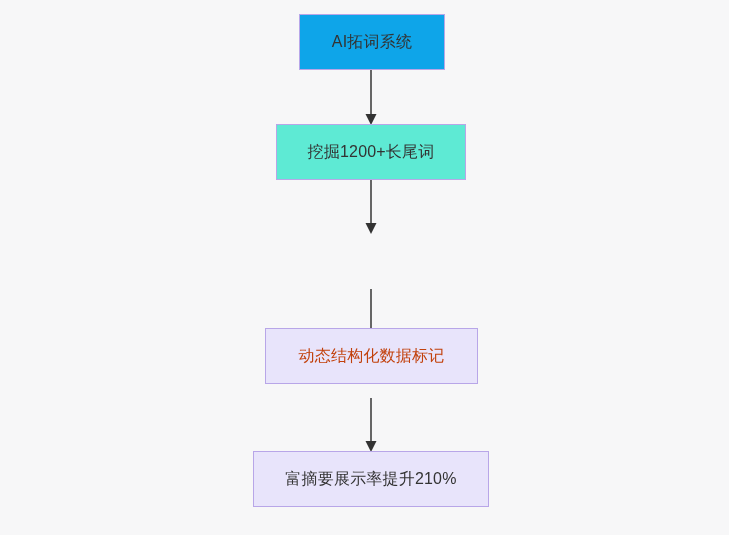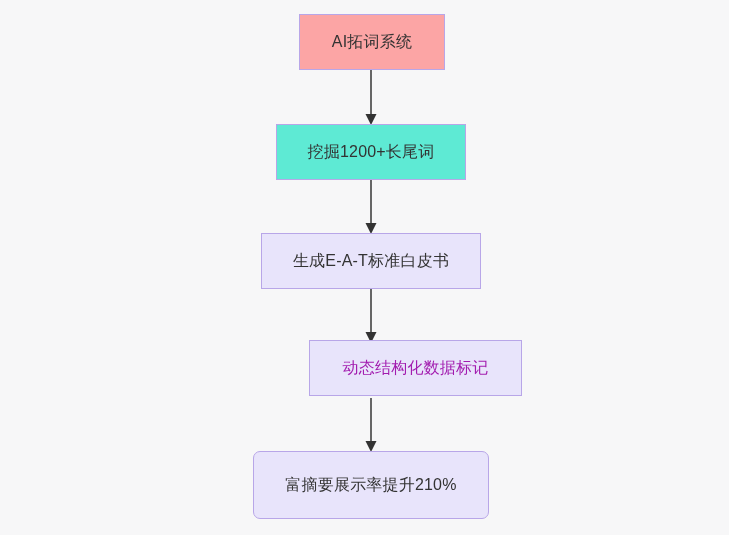--- a/index.html
+++ b/index.html
@@ -78,33 +78,30 @@
     </svg>
   </div>
 
   <div class="flow-edge" style="left: 364px; top: 398px;">
     <svg width="14" height="60" viewBox="0 0 14 60">
       <line x1="7" y1="0" x2="7" y2="47" stroke="#666666" stroke-width="2"></line>
       <polygon points="7,54 1.5,43 12.5,43" fill="#333333"></polygon>
     </svg>
   </div>
 
-  <div class="flow-node" style="left: 299px; top: 14px; width: 146px; height: 56px; background: #fca5a5; border-color: rgb(184, 166, 232); color: rgb(51, 51, 51);">
+  <div class="flow-node" style="left: 299px; top: 14px; width: 146px; height: 56px; background: #0ea5e9; border-color: rgb(184, 166, 232); color: rgb(51, 51, 51);">
     <span class="flow-node-label">AI拓词系统</span>
   </div>
 
   <div class="flow-node" style="left: 276px; top: 124px; width: 190px; height: 56px; background: #5eead4; border-color: rgb(184, 166, 232); color: rgb(51, 51, 51);">
     <span class="flow-node-label">挖掘1200+长尾词</span>
   </div>
 
-  <div class="flow-node" style="left: 261px; top: 233px; width: 220px; height: 56px; background: rgb(232, 228, 251); border-color: rgb(184, 166, 232); color: rgb(51, 51, 51);">
-    <span class="flow-node-label">生成E-A-T标准白皮书</span>
-  </div>
 
-  <div class="flow-node" style="left: 265px; top: 340px; width: 213px; height: 56px; background: rgb(232, 228, 251); border-color: rgb(184, 166, 232); color: #a21caf; margin-left: 44px;">
+  <div class="flow-node" style="left: 265px; top: 328px; width: 213px; height: 56px; background: rgb(232, 228, 251); border-color: rgb(184, 166, 232); color: #c2410c;">
     <span class="flow-node-label">动态结构化数据标记</span>
   </div>
 
-  <div class="flow-node" style="left: 253px; top: 451px; width: 236px; height: 68px; background: rgb(232, 228, 251); border-color: rgb(184, 166, 232); color: rgb(51, 51, 51); border-radius: 7px;">
+  <div class="flow-node" style="left: 253px; top: 451px; width: 236px; height: 56px; background: rgb(232, 228, 251); border-color: rgb(184, 166, 232); color: rgb(51, 51, 51);">
     <span class="flow-node-label">富摘要展示率提升210%</span>
   </div>
 
 </div>
 
 </body></html>

